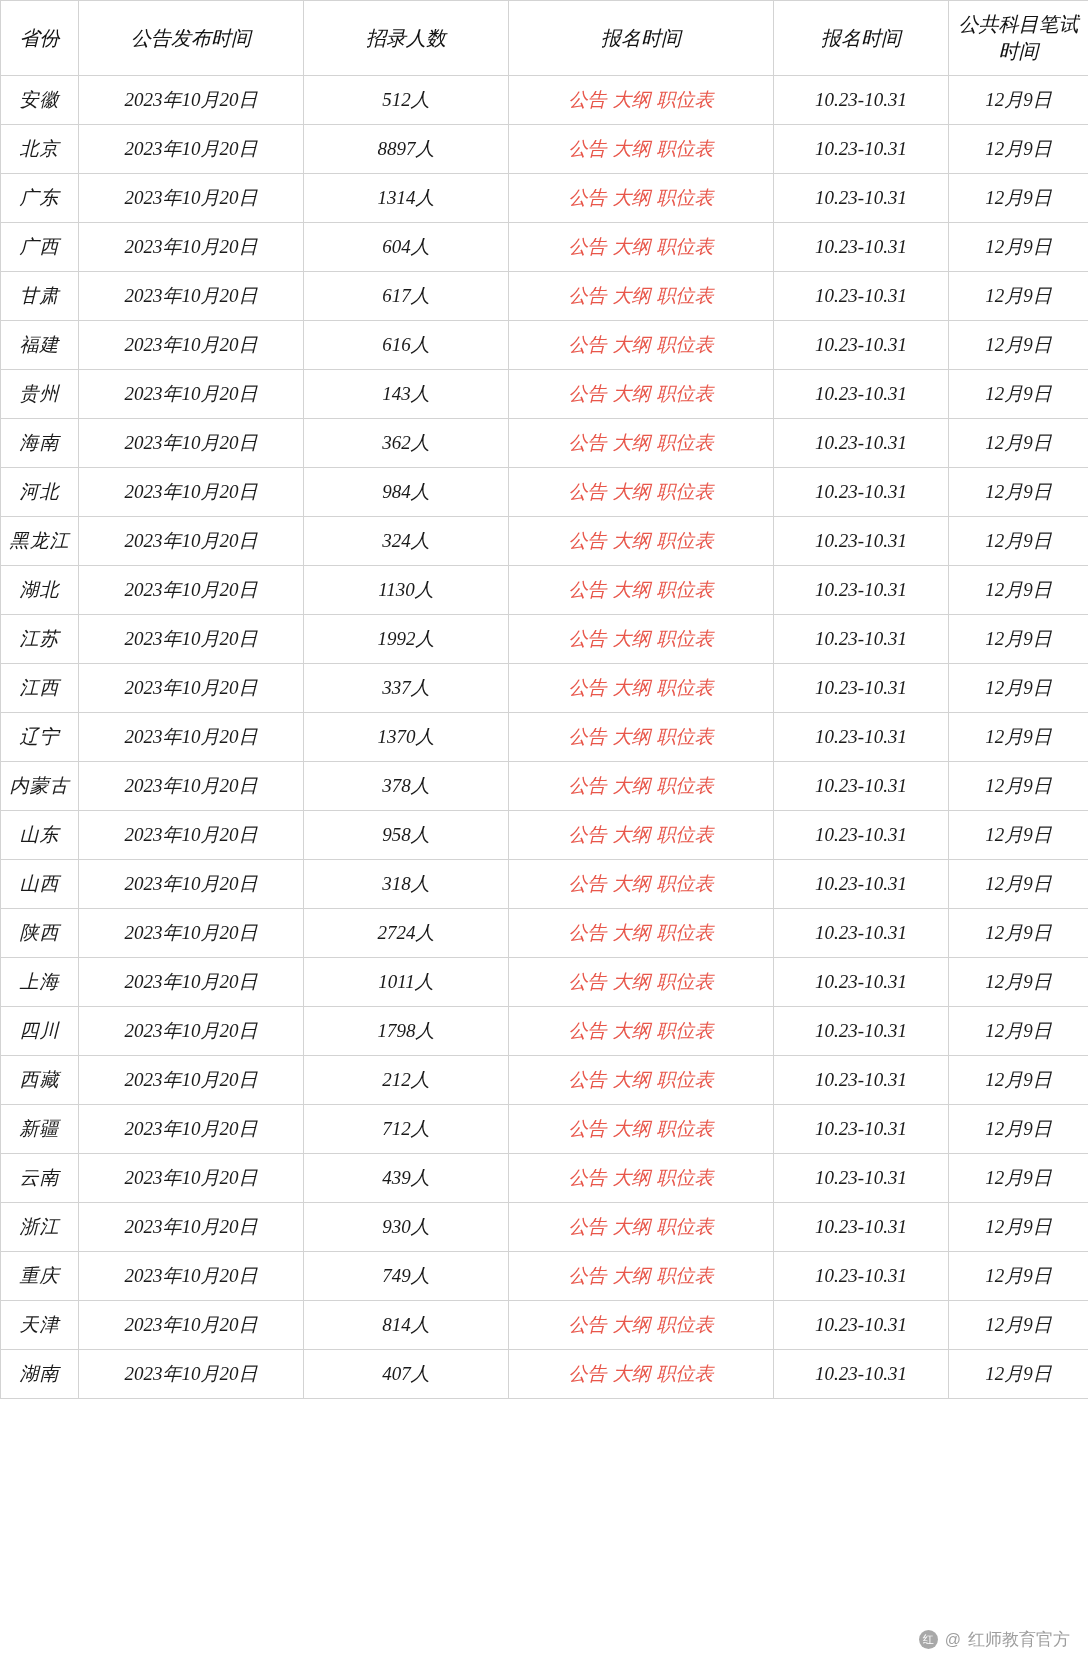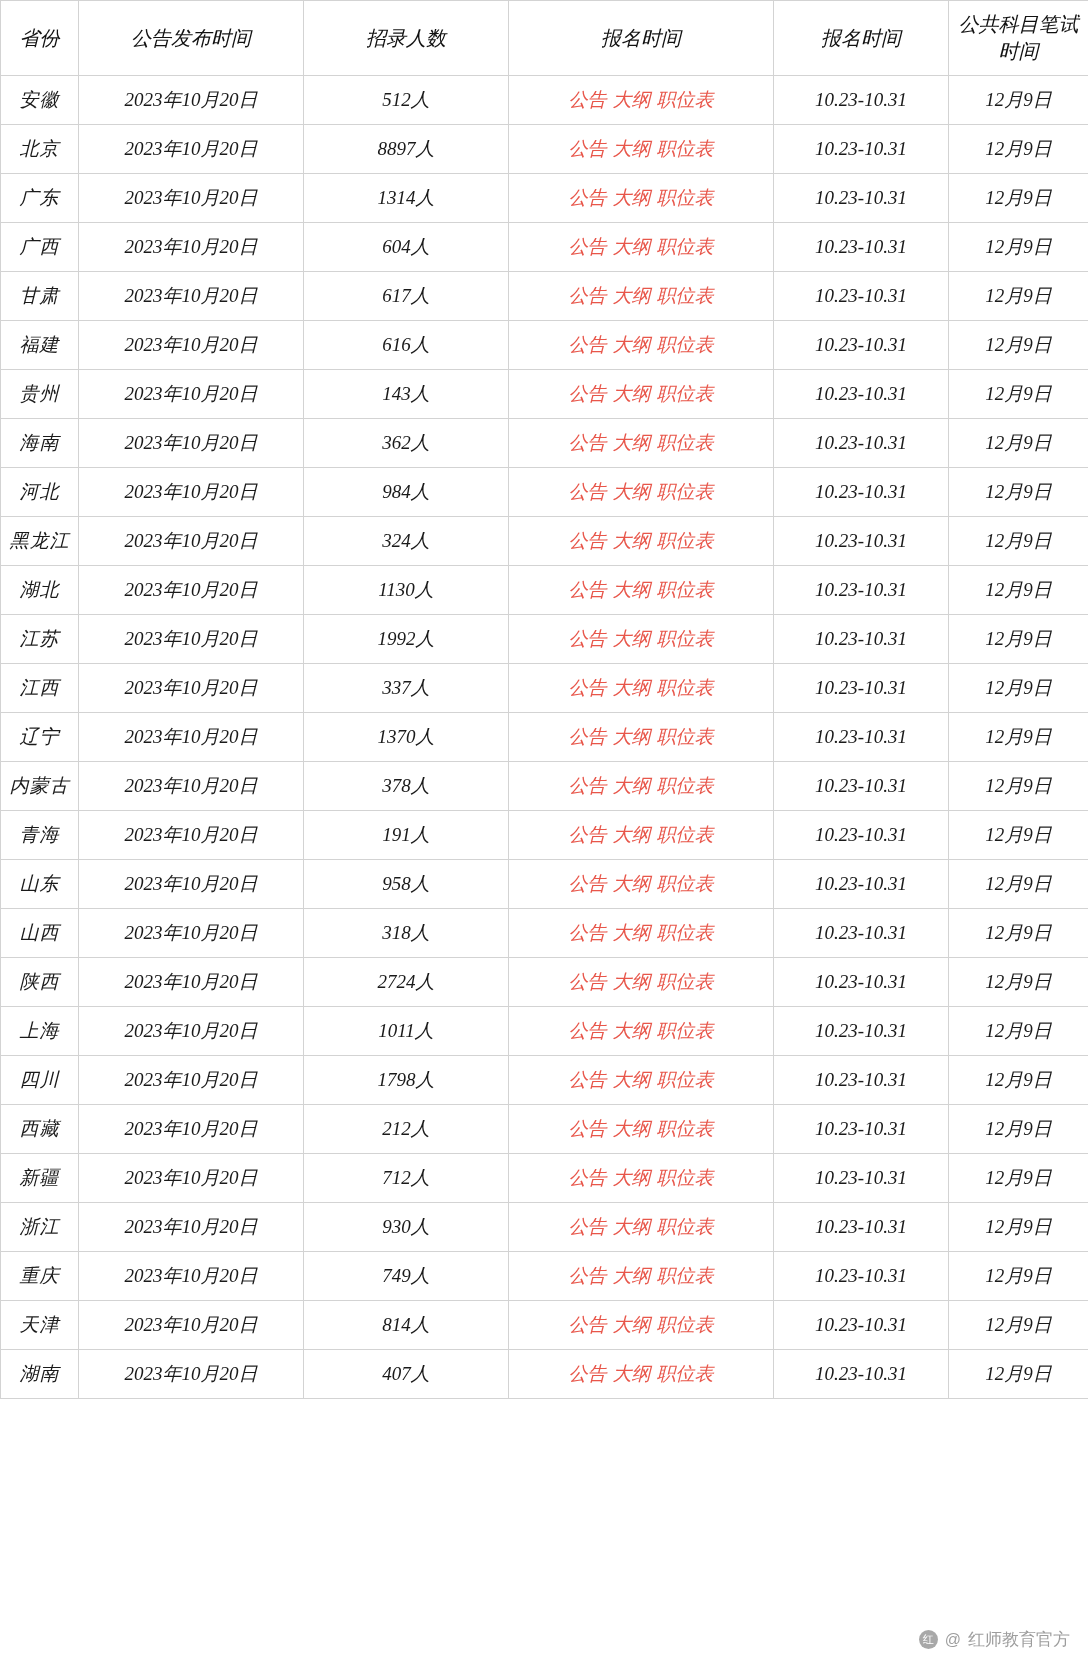--- a/index.html
+++ b/index.html
@@ -251,28 +251,20 @@
       </tr>
       <tr>
         <td class="prov-cell">内蒙古</td>
         <td class="date-cell">2023年10月20日</td>
         <td class="count-cell">378人</td>
         <td class="info-cell"><span class="lnk">公告</span><span class="lnk">大纲</span><span class="lnk">职位表</span></td>
         <td class="signup-cell">10.23-10.31</td>
         <td class="exam-cell">12月9日</td>
       </tr>
       <tr>
-        <td class="prov-cell">青海</td>
-        <td class="date-cell">2023年10月20日</td>
-        <td class="count-cell">191人</td>
-        <td class="info-cell"><span class="lnk">公告</span><span class="lnk">大纲</span><span class="lnk">职位表</span></td>
-        <td class="signup-cell">10.23-10.31</td>
-        <td class="exam-cell">12月9日</td>
-      </tr>
-      <tr>
         <td class="prov-cell">山东</td>
         <td class="date-cell">2023年10月20日</td>
         <td class="count-cell">958人</td>
         <td class="info-cell"><span class="lnk">公告</span><span class="lnk">大纲</span><span class="lnk">职位表</span></td>
         <td class="signup-cell">10.23-10.31</td>
         <td class="exam-cell">12月9日</td>
       </tr>
       <tr>
         <td class="prov-cell">山西</td>
         <td class="date-cell">2023年10月20日</td>
@@ -310,20 +302,28 @@
         <td class="date-cell">2023年10月20日</td>
         <td class="count-cell">212人</td>
         <td class="info-cell"><span class="lnk">公告</span><span class="lnk">大纲</span><span class="lnk">职位表</span></td>
         <td class="signup-cell">10.23-10.31</td>
         <td class="exam-cell">12月9日</td>
       </tr>
       <tr>
         <td class="prov-cell">新疆</td>
         <td class="date-cell">2023年10月20日</td>
         <td class="count-cell">712人</td>
+        <td class="info-cell"><span class="lnk">公告</span><span class="lnk">大纲</span><span class="lnk">职位表</span></td>
+        <td class="signup-cell">10.23-10.31</td>
+        <td class="exam-cell">12月9日</td>
+      </tr>
+      <tr>
+        <td class="prov-cell">云南</td>
+        <td class="date-cell">2023年10月20日</td>
+        <td class="count-cell">439人</td>
         <td class="info-cell"><span class="lnk">公告</span><span class="lnk">大纲</span><span class="lnk">职位表</span></td>
         <td class="signup-cell">10.23-10.31</td>
         <td class="exam-cell">12月9日</td>
       </tr>
       <tr>
         <td class="prov-cell">浙江</td>
         <td class="date-cell">2023年10月20日</td>
         <td class="count-cell">930人</td>
         <td class="info-cell"><span class="lnk">公告</span><span class="lnk">大纲</span><span class="lnk">职位表</span></td>
         <td class="signup-cell">10.23-10.31</td>

